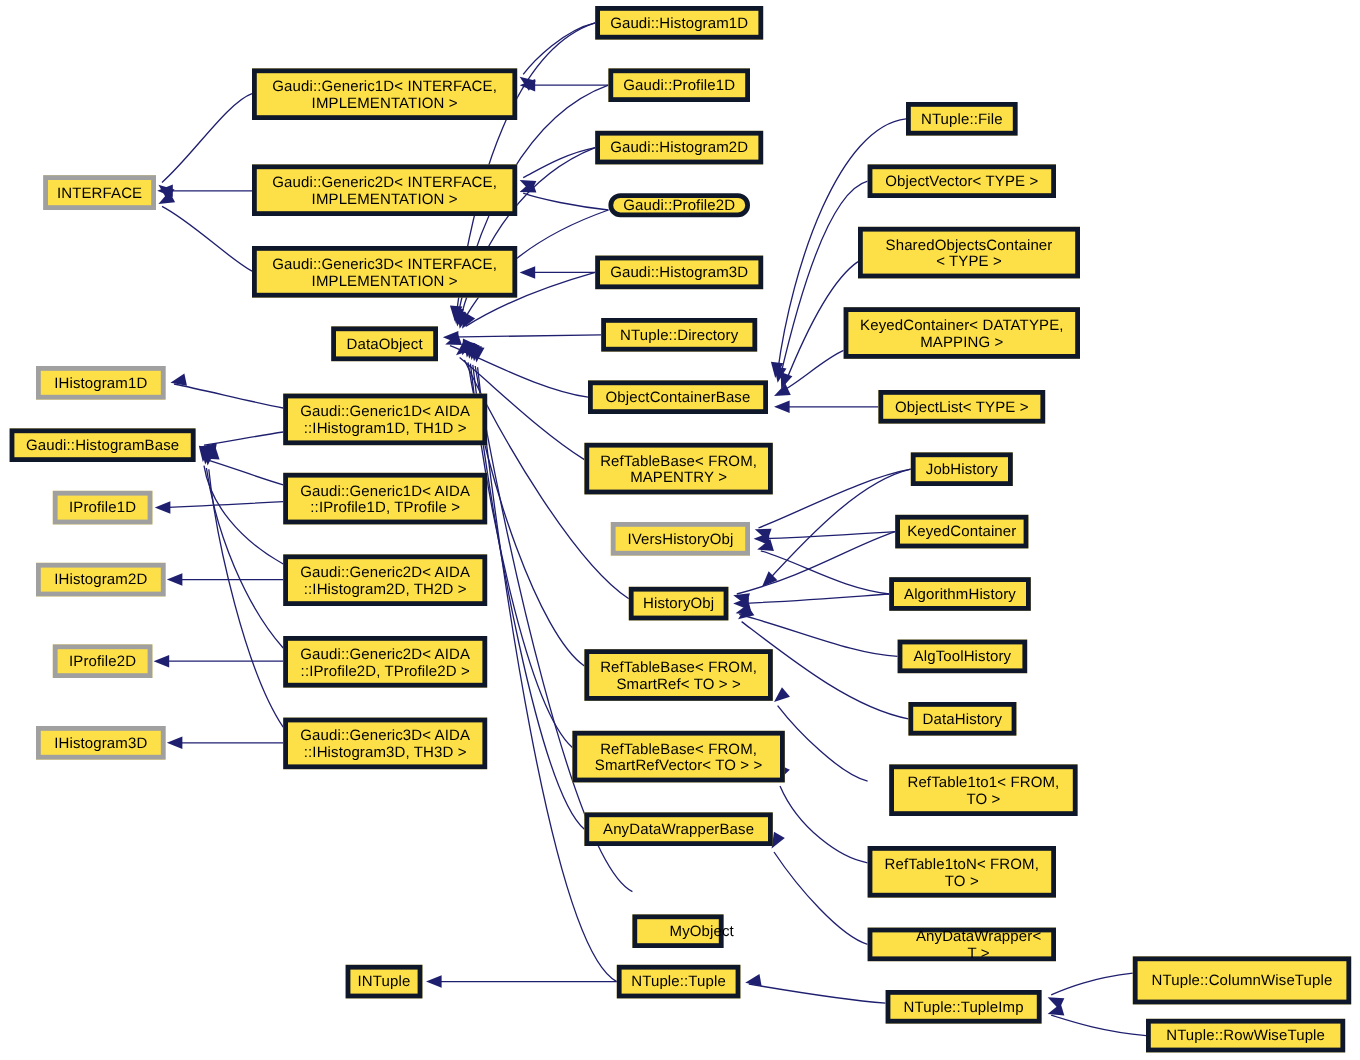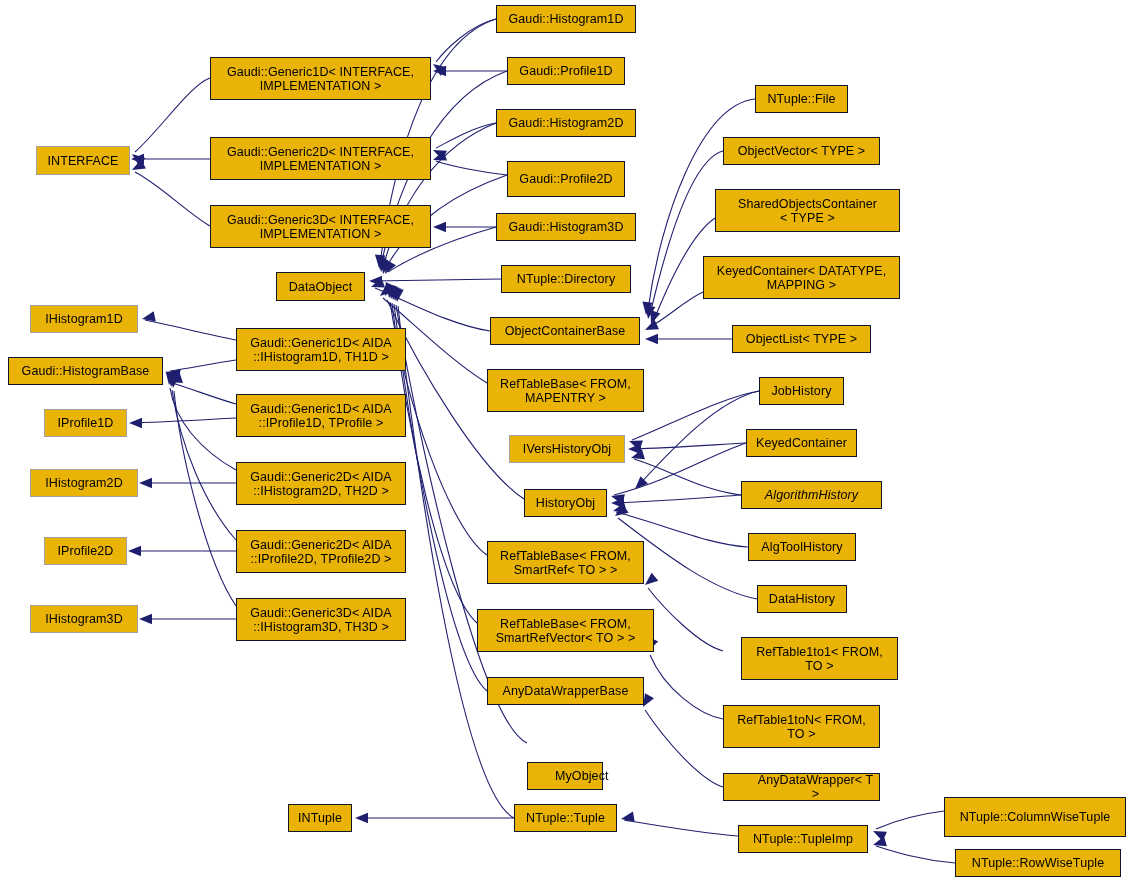--- a/index.html
+++ b/index.html
@@ -27,22 +27,22 @@
     stroke: #1f1f6f;
     stroke-width: 1.1;
   }
   .arrow-head {
     fill: #1f1f6f;
     stroke: none;
   }
   .node {
     position: absolute;
     box-sizing: border-box;
-    background: #eab308;
-    border: 1px solid #0f172a;
+    background: #fde047;
+    border: 4px solid #0f172a;
     display: flex;
     align-items: center;
     justify-content: center;
     text-align: center;
     color: #000000;
     font-size: 12.5px;
     line-height: 14px;
     letter-spacing: 0.1px;
     white-space: pre-line;
     z-index: 5;
@@ -171,21 +171,21 @@
       <div class="node abstract" style="left: 36px; top: 146px; width: 94px; height: 29px;"><span class="node-label">INTERFACE</span></div>
       <div class="node" style="left: 210px; top: 57px; width: 221px; height: 43px;"><span class="node-label">Gaudi::Generic1D&lt; INTERFACE,
 IMPLEMENTATION &gt;</span></div>
       <div class="node" style="left: 210px; top: 137px; width: 221px; height: 43px;"><span class="node-label">Gaudi::Generic2D&lt; INTERFACE,
 IMPLEMENTATION &gt;</span></div>
       <div class="node" style="left: 210px; top: 205px; width: 221px; height: 43px;"><span class="node-label">Gaudi::Generic3D&lt; INTERFACE,
 IMPLEMENTATION &gt;</span></div>
       <div class="node" style="left: 496px; top: 5px; width: 140px; height: 28px;"><span class="node-label">Gaudi::Histogram1D</span></div>
       <div class="node" style="left: 507px; top: 57px; width: 118px; height: 28px;"><span class="node-label">Gaudi::Profile1D</span></div>
       <div class="node" style="left: 496px; top: 109px; width: 140px; height: 28px;"><span class="node-label">Gaudi::Histogram2D</span></div>
-      <div class="node" style="left: 507px; top: 161px; width: 118px; height: 36px;"><span class="node-label">Gaudi::Profile2D</span></div>
+      <div class="node" style="left: 507px; top: 161px; width: 118px; height: 20px; border-radius: 13px;"><span class="node-label">Gaudi::Profile2D</span></div>
       <div class="node" style="left: 496px; top: 213px; width: 140px; height: 28px;"><span class="node-label">Gaudi::Histogram3D</span></div>
       <div class="node" style="left: 276px; top: 272px; width: 89px; height: 29px;"><span class="node-label">DataObject</span></div>
       <div class="node" style="left: 501px; top: 265px; width: 130px; height: 28px;"><span class="node-label">NTuple::Directory</span></div>
       <div class="node" style="left: 490px; top: 317px; width: 150px; height: 28px;"><span class="node-label">ObjectContainerBase</span></div>
       <div class="node" style="left: 755px; top: 85px; width: 93px; height: 28px;"><span class="node-label">NTuple::File</span></div>
       <div class="node" style="left: 723px; top: 137px; width: 157px; height: 28px;"><span class="node-label">ObjectVector&lt; TYPE &gt;</span></div>
       <div class="node" style="left: 715px; top: 189px; width: 185px; height: 43px;"><span class="node-label">SharedObjectsContainer
 &lt; TYPE &gt;</span></div>
       <div class="node" style="left: 703px; top: 256px; width: 197px; height: 43px;"><span class="node-label">KeyedContainer&lt; DATATYPE,
 MAPPING &gt;</span></div>
@@ -211,21 +211,21 @@
       <div class="node abstract" style="left: 509px; top: 435px; width: 116px; height: 28px;"><span class="node-label">IVersHistoryObj</span></div>
       <div class="node" style="left: 524px; top: 489px; width: 83px; height: 28px;"><span class="node-label">HistoryObj</span></div>
       <div class="node" style="left: 487px; top: 541px; width: 157px; height: 43px;"><span class="node-label">RefTableBase&lt; FROM,
 SmartRef&lt; TO &gt; &gt;</span></div>
       <div class="node" style="left: 477px; top: 609px; width: 177px; height: 43px;"><span class="node-label">RefTableBase&lt; FROM,
 SmartRefVector&lt; TO &gt; &gt;</span></div>
       <div class="node" style="left: 487px; top: 677px; width: 157px; height: 28px;"><span class="node-label">AnyDataWrapperBase</span></div>
       <div class="node" style="left: 527px; top: 762px; width: 76px; height: 28px; padding-left: 24px;"><span class="node-label">MyObject</span></div>
       <div class="node" style="left: 759px; top: 377px; width: 85px; height: 28px;"><span class="node-label">JobHistory</span></div>
       <div class="node" style="left: 746px; top: 429px; width: 111px; height: 28px;"><span class="node-label">KeyedContainer</span></div>
-      <div class="node" style="left: 741px; top: 481px; width: 141px; height: 28px; font-style: italic;"><span class="node-label">AlgorithmHistory</span></div>
+      <div class="node" style="left: 741px; top: 481px; width: 118px; height: 28px;"><span class="node-label">AlgorithmHistory</span></div>
       <div class="node" style="left: 748px; top: 533px; width: 108px; height: 28px;"><span class="node-label">AlgToolHistory</span></div>
       <div class="node" style="left: 757px; top: 585px; width: 90px; height: 28px;"><span class="node-label">DataHistory</span></div>
       <div class="node" style="left: 723px; top: 637px; width: 157px; height: 43px; margin-left: 18px;"><span class="node-label">RefTable1to1&lt; FROM,
 TO &gt;</span></div>
       <div class="node" style="left: 723px; top: 705px; width: 157px; height: 43px;"><span class="node-label">RefTable1toN&lt; FROM,
 TO &gt;</span></div>
       <div class="node" style="left: 723px; top: 773px; width: 157px; height: 28px; padding-left: 28px;"><span class="node-label">AnyDataWrapper&lt; T &gt;</span></div>
       <div class="node" style="left: 288px; top: 804px; width: 64px; height: 28px;"><span class="node-label">INTuple</span></div>
       <div class="node" style="left: 514px; top: 804px; width: 103px; height: 28px;"><span class="node-label">NTuple::Tuple</span></div>
       <div class="node" style="left: 738px; top: 825px; width: 130px; height: 28px;"><span class="node-label">NTuple::TupleImp</span></div>

